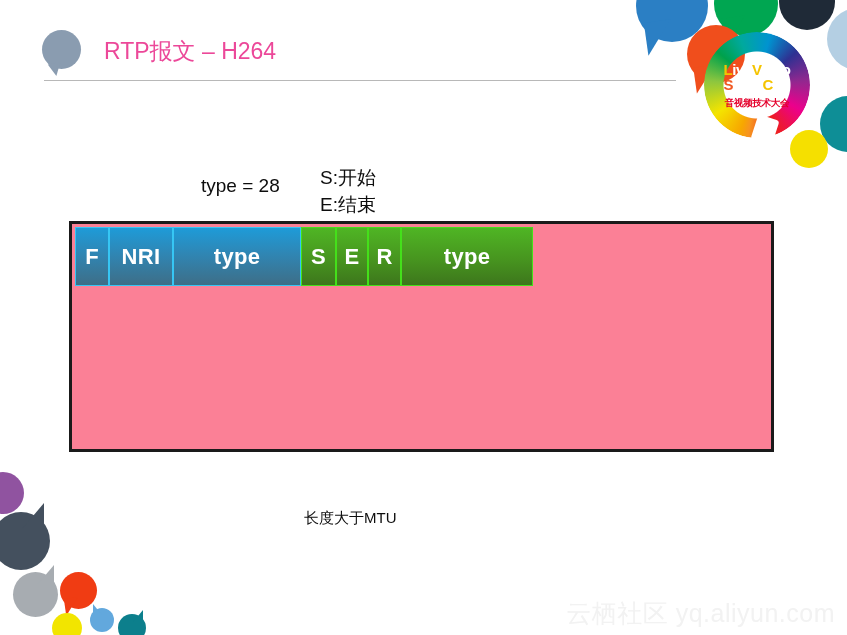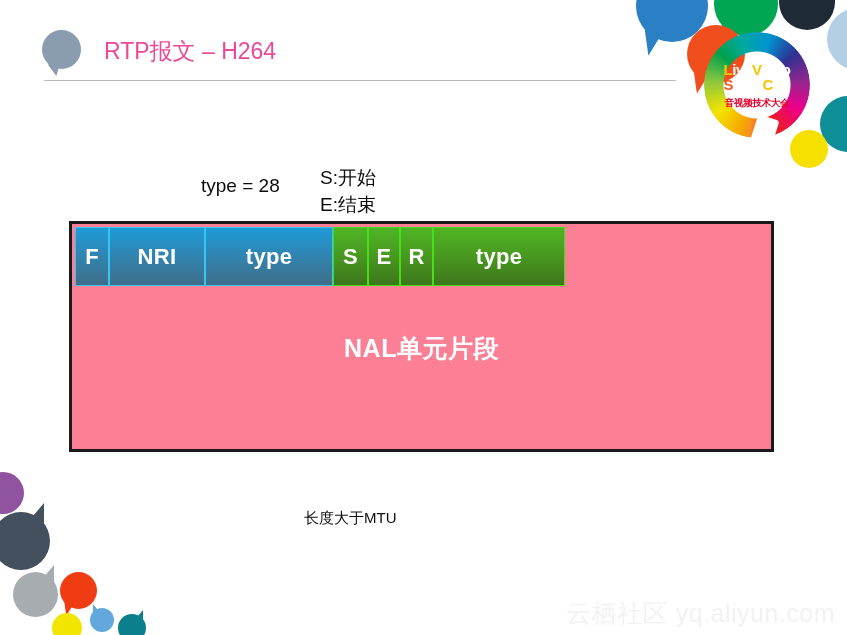--- a/index.html
+++ b/index.html
@@ -282,27 +282,26 @@
 
   <div class="anno anno-type28">type = 28</div>
   <div class="anno anno-se">
     <div>S:开始</div>
     <div>E:结束</div>
   </div>
 
   <div class="packet">
     <div class="fields" id="fields-row">
         <div class="cell blue" style="width: 34px;">F</div>
-        <div class="cell blue" style="width: 96px;">NRI</div>
+        <div class="cell blue" style="width: 64px;">NRI</div>
         <div class="cell blue" style="width: 128px;">type</div>
         <div class="cell green" style="width: 35px;">S</div>
         <div class="cell green" style="width: 32px;">E</div>
         <div class="cell green" style="width: 33px;">R</div>
         <div class="cell green" style="width: 132px;">type</div>
       </div>
-    <div class="nal-label">NAL单元片段</div>
   </div>
 
   <div class="anno anno-mtu">长度大于MTU</div>
 
   <div class="watermark">云栖社区 yq.aliyun.com</div>
 
 </div>
 
 </body></html>

